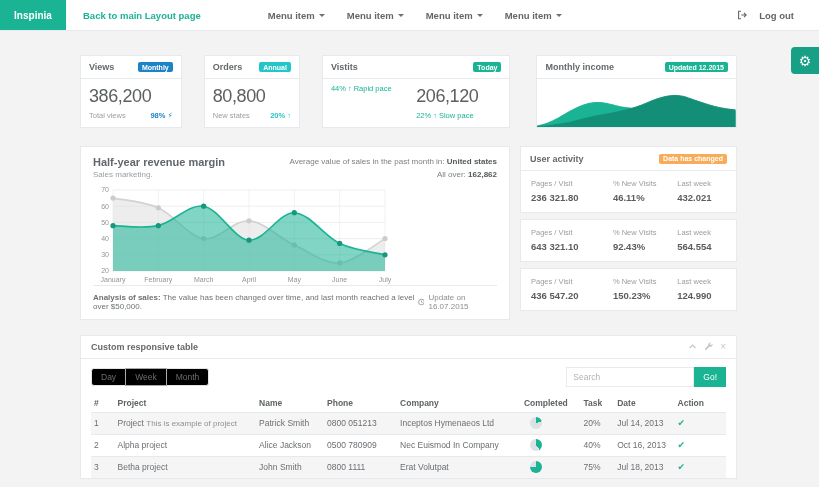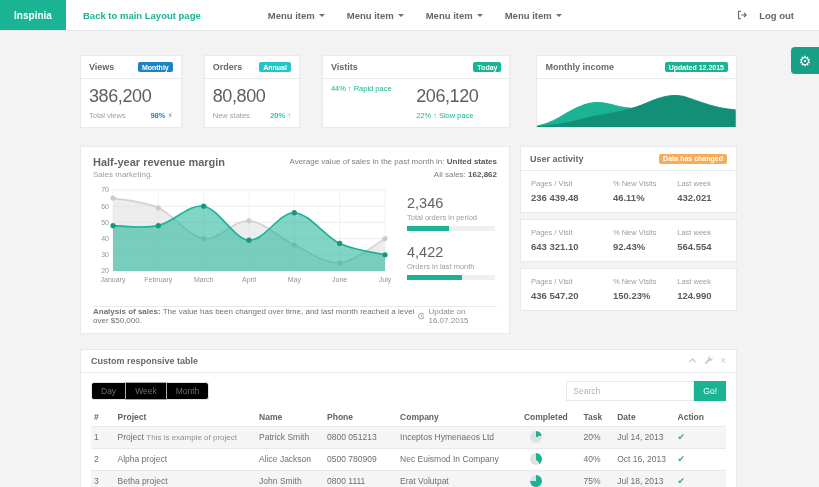--- a/index.html
+++ b/index.html
@@ -57,21 +57,21 @@
   .rev-right{text-align:right;font-size:8px;color:#7c8082;line-height:1.6}
   .rev-right b{color:#55595b}
   .rev-mid{display:flex;margin-top:3px}
   .revenue-chart{flex:none}
   .rev-stats{flex:1;padding:10px 2px 0 14px}
   .rstat-val{font-size:14.5px;color:#606466}
   .rstat-label{font-size:7.5px;color:#989b9e;margin:2px 0 4px}
   .progress{height:5px;background:#f0f0f1;margin-bottom:13px}
   .progress-fill{height:100%;background:#1ab394}
   .rev-footer{display:flex;justify-content:space-between;align-items:flex-start;border-top:1px solid #e7eaec;
-              margin-top:13px;font-size:8px;color:#6d7174}
+              margin-top:0;padding-top:7px;font-size:8px;color:#6d7174}
   .update{color:#8a8d90;display:flex;align-items:center;gap:4px}
 
   .ua-panel{width:217px}
   .ua-box{background:#fff;border:1px solid #e7eaec;margin-bottom:6px}
   .ua-title{display:flex;align-items:center;justify-content:space-between;padding:0 9px;height:24px;
             border-bottom:1px solid #e7eaec}
   .ua-title .t{font-size:9px;font-weight:700;color:#65696b}
   .ua-section{display:flex;padding:8px 10px 9px}
   .ua-col:nth-child(1){width:42%}
   .ua-col:nth-child(2){width:33%}
@@ -226,21 +226,21 @@
 
   <div class="row2">
     <div class="ibox panel-revenue">
       <div class="rev-header">
         <div>
           <div class="rev-title">Half-year revenue margin</div>
           <div class="rev-sub">Sales marketing.</div>
         </div>
         <div class="rev-right">
           <div><span>Average value of sales in the past month in:</span> <b>United states</b></div>
-          <div><span>All sales:</span> <b>162,862</b></div>
+          <div><span>All over:</span> <b>162,862</b></div>
         </div>
       </div>
       <div class="rev-mid">
         <svg class="revenue-chart" id="revenue-chart" width="300" height="100" viewBox="0 0 300 100">
             <line x1="20" y1="86" x2="292" y2="86" stroke="#e7e7e7" stroke-width="0.7"></line>
             <text x="16" y="88.4" text-anchor="end" font-size="7" fill="#919497">20</text>
             <line x1="20" y1="69.8" x2="292" y2="69.8" stroke="#e7e7e7" stroke-width="0.7"></line>
             <text x="16" y="72.2" text-anchor="end" font-size="7" fill="#919497">30</text>
             <line x1="20" y1="53.6" x2="292" y2="53.6" stroke="#e7e7e7" stroke-width="0.7"></line>
             <text x="16" y="56" text-anchor="end" font-size="7" fill="#919497">40</text>
@@ -276,36 +276,20 @@
             <path d="M20.0,40.6C27.6,40.6,50.2,43.9,65.3,40.6C80.4,37.4,95.6,18.8,110.7,21.2C125.8,23.6,140.9,54.1,156.0,55.2C171.1,56.3,186.2,27.1,201.3,27.7C216.4,28.2,231.6,51.4,246.7,58.5C261.8,65.5,284.4,67.9,292.0,69.8L292.0,86L20.0,86Z" fill="rgba(26,179,148,0.55)"></path>
             <path d="M20.0,40.6C27.6,40.6,50.2,43.9,65.3,40.6C80.4,37.4,95.6,18.8,110.7,21.2C125.8,23.6,140.9,54.1,156.0,55.2C171.1,56.3,186.2,27.1,201.3,27.7C216.4,28.2,231.6,51.4,246.7,58.5C261.8,65.5,284.4,67.9,292.0,69.8" fill="none" stroke="#1ab394" stroke-width="1.6"></path>
             <circle cx="20" cy="40.64" r="2.6" fill="#17977e"></circle>
             <circle cx="65.33333333333334" cy="40.64" r="2.6" fill="#17977e"></circle>
             <circle cx="110.66666666666667" cy="21.2" r="2.6" fill="#17977e"></circle>
             <circle cx="156" cy="55.22" r="2.6" fill="#17977e"></circle>
             <circle cx="201.33333333333334" cy="27.680000000000003" r="2.6" fill="#17977e"></circle>
             <circle cx="246.66666666666666" cy="58.46" r="2.6" fill="#17977e"></circle>
             <circle cx="292" cy="69.8" r="2.6" fill="#17977e"></circle>
           </svg>
-        <div class="rev-stats">
-          <div class="rstat">
-            <div class="rstat-val">2,346</div>
-            <div class="rstat-label">Total orders in period</div>
-            <div class="progress">
-                <div class="progress-fill" id="prog1" style="width: 48%;"></div>
-              </div>
-          </div>
-          <div class="rstat">
-            <div class="rstat-val">4,422</div>
-            <div class="rstat-label">Orders in last month</div>
-            <div class="progress">
-                <div class="progress-fill" id="prog2" style="width: 62%;"></div>
-              </div>
-          </div>
-        </div>
       </div>
       <div class="rev-footer">
         <div>
           <b>Analysis of sales:</b> <span>The value has been changed over time, and last month reached a level over $50,000.</span>
         </div>
         <div class="update">
           <svg width="8" height="8" viewBox="0 0 8 8">
             <circle cx="4" cy="4" r="3.3" fill="none" stroke="#8a8d90" stroke-width="0.9"></circle>
             <path d="M4 2.2 V4.2 L5.4 4.9" fill="none" stroke="#8a8d90" stroke-width="0.9"></path>
           </svg>
@@ -317,21 +301,21 @@
     <div class="ua-panel">
       <div class="ua-box">
         <div class="ua-title">
           <span class="t">User activity</span>
           <span class="badge" id="badge-ua" style="background: rgb(248, 172, 89);">Data has changed</span>
         </div>
         <div id="ua-first">
             <div class="ua-section">
               <div class="ua-col">
                 <div class="ua-label">Pages / Visit</div>
-                <div class="ua-value">236 439.48</div>
+                <div class="ua-value">236 321.80</div>
               </div>
               <div class="ua-col">
                 <div class="ua-label">% New Visits</div>
                 <div class="ua-value">46.11%</div>
               </div>
               <div class="ua-col">
                 <div class="ua-label">Last week</div>
                 <div class="ua-value">432.021</div>
               </div>
             </div>

